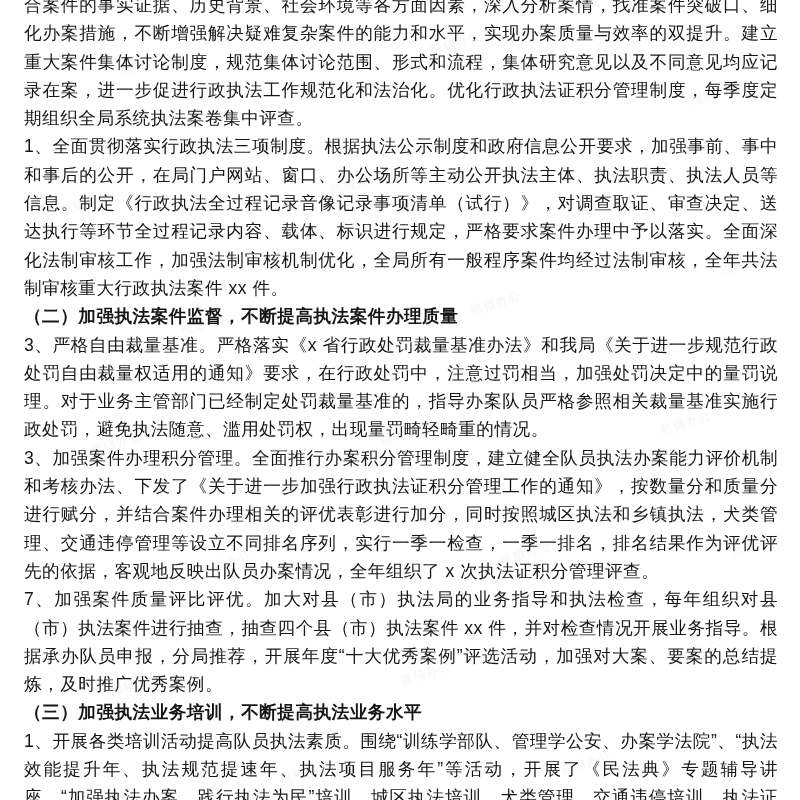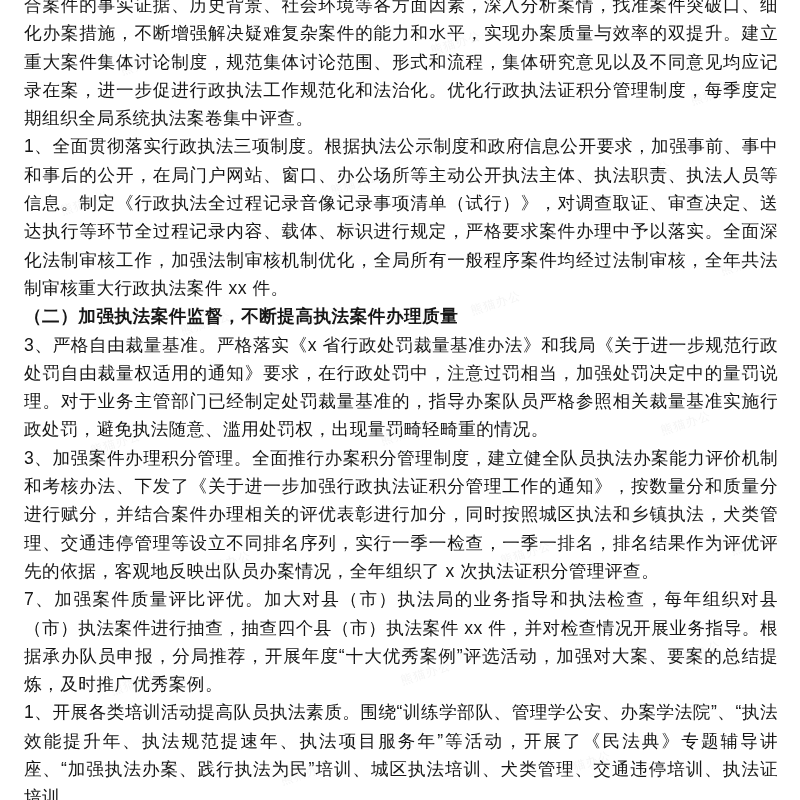--- a/index.html
+++ b/index.html
@@ -83,15 +83,16 @@
       <div class="watermark" style="left: 280px; top: 765px; color: rgb(138, 138, 138);">熊猫办公</div>
       <div class="watermark" style="left: 560px; top: 755px; color: rgb(138, 138, 138);">熊猫办公</div>
     </div>
   <div class="text-block" id="text-block">
       <p class="para body">合案件的事实证据、历史背景、社会环境等各方面因素，深入分析案情，找准案件突破口、细化办案措施，不断增强解决疑难复杂案件的能力和水平，实现办案质量与效率的双提升。建立重大案件集体讨论制度，规范集体讨论范围、形式和流程，集体研究意见以及不同意见均应记录在案，进一步促进行政执法工作规范化和法治化。优化行政执法证积分管理制度，每季度定期组织全局系统执法案卷集中评查。</p>
       <p class="para body">1、全面贯彻落实行政执法三项制度。根据执法公示制度和政府信息公开要求，加强事前、事中和事后的公开，在局门户网站、窗口、办公场所等主动公开执法主体、执法职责、执法人员等信息。制定《行政执法全过程记录音像记录事项清单（试行）》，对调查取证、审查决定、送达执行等环节全过程记录内容、载体、标识进行规定，严格要求案件办理中予以落实。全面深化法制审核工作，加强法制审核机制优化，全局所有一般程序案件均经过法制审核，全年共法制审核重大行政执法案件 xx 件。</p>
       <p class="para heading">（二）加强执法案件监督，不断提高执法案件办理质量</p>
       <p class="para body">3、严格自由裁量基准。严格落实《x 省行政处罚裁量基准办法》和我局《关于进一步规范行政处罚自由裁量权适用的通知》要求，在行政处罚中，注意过罚相当，加强处罚决定中的量罚说理。对于业务主管部门已经制定处罚裁量基准的，指导办案队员严格参照相关裁量基准实施行政处罚，避免执法随意、滥用处罚权，出现量罚畸轻畸重的情况。</p>
       <p class="para body">3、加强案件办理积分管理。全面推行办案积分管理制度，建立健全队员执法办案能力评价机制和考核办法、下发了《关于进一步加强行政执法证积分管理工作的通知》，按数量分和质量分进行赋分，并结合案件办理相关的评优表彰进行加分，同时按照城区执法和乡镇执法，犬类管理、交通违停管理等设立不同排名序列，实行一季一检查，一季一排名，排名结果作为评优评先的依据，客观地反映出队员办案情况，全年组织了 x 次执法证积分管理评查。</p>
       <p class="para body">7、加强案件质量评比评优。加大对县（市）执法局的业务指导和执法检查，每年组织对县（市）执法案件进行抽查，抽查四个县（市）执法案件 xx 件，并对检查情况开展业务指导。根据承办队员申报，分局推荐，开展年度“十大优秀案例”评选活动，加强对大案、要案的总结提炼，及时推广优秀案例。</p>
+      <p class="para heading">（三）加强执法业务培训，不断提高执法业务水平</p>
       <p class="para body">1、开展各类培训活动提高队员执法素质。围绕“训练学部队、管理学公安、办案学法院”、“执法效能提升年、执法规范提速年、执法项目服务年”等活动，开展了《民法典》专题辅导讲座、“加强执法办案、践行执法为民”培训、城区执法培训、犬类管理、交通违停培训、执法证培训</p>
     </div>
 </div>
 
 </body></html>

